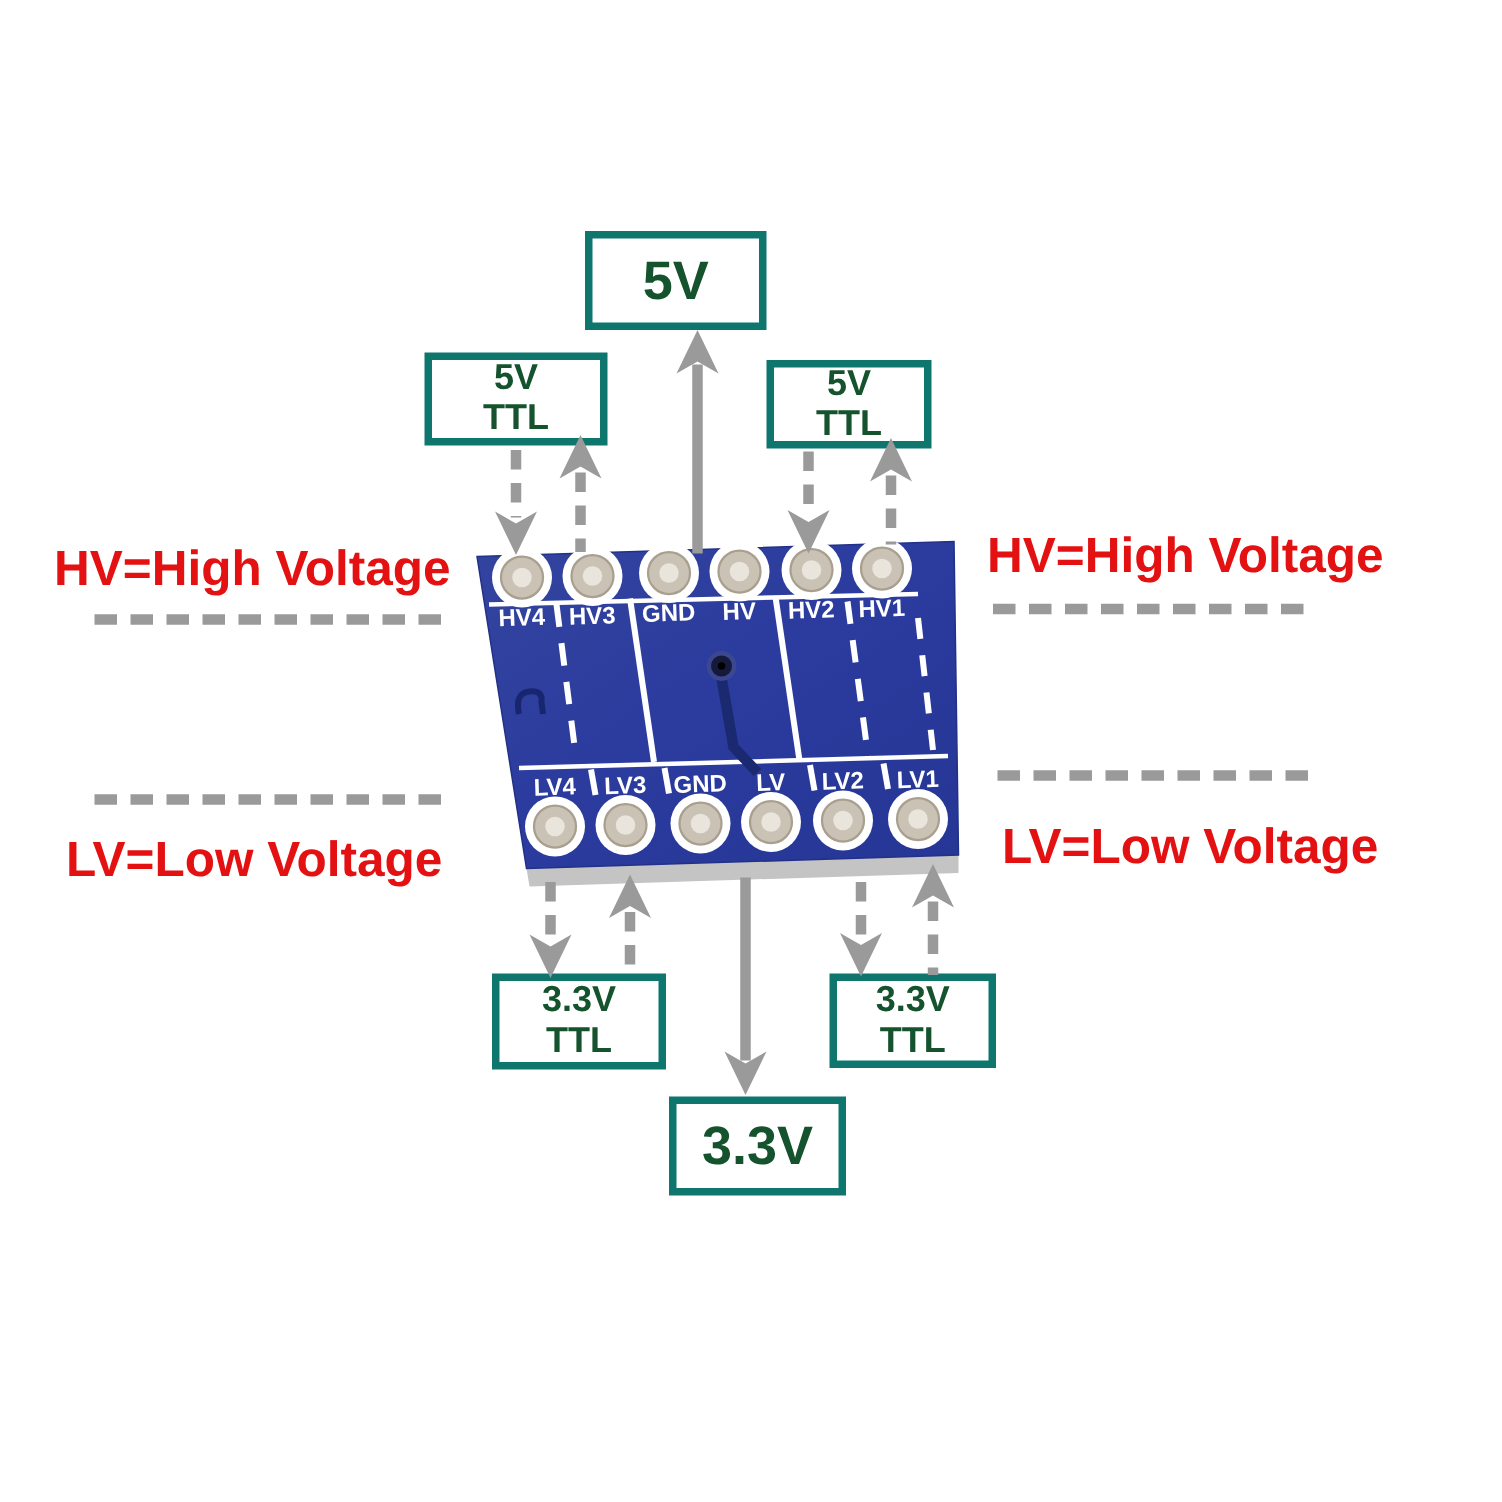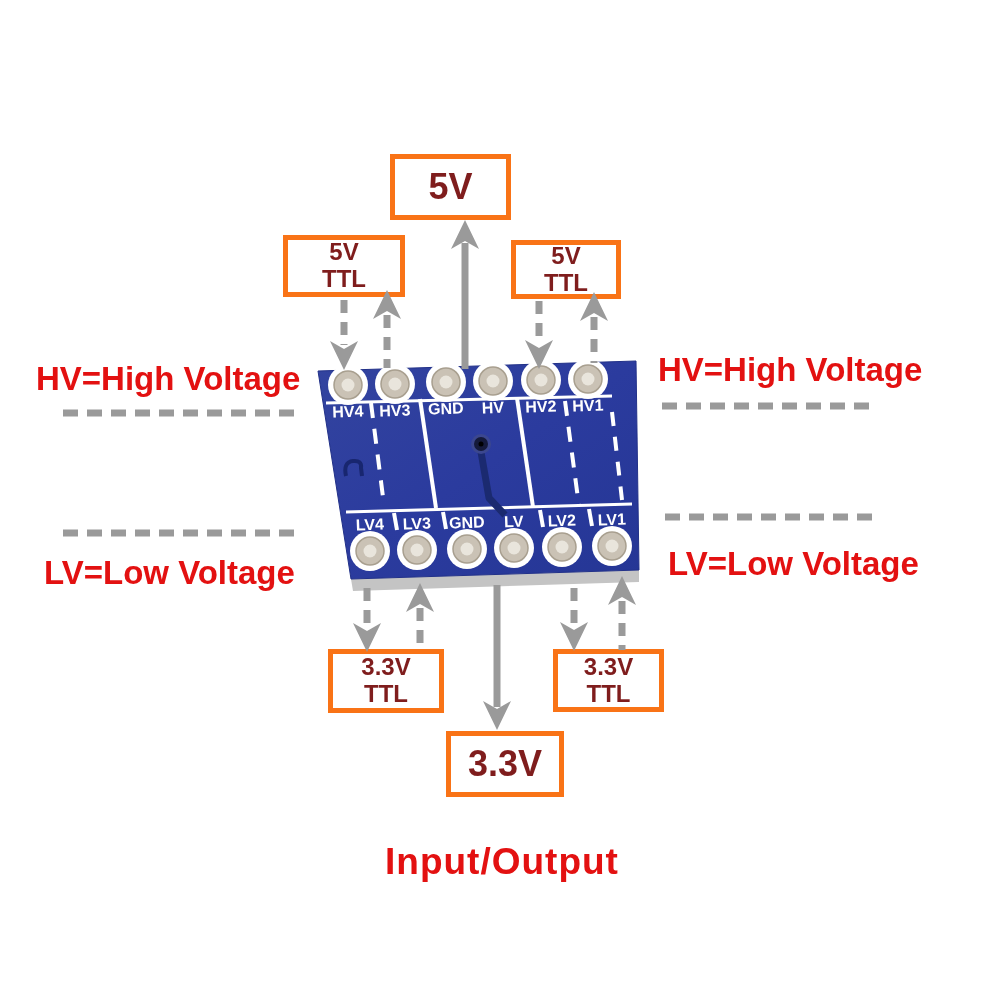--- a/index.html
+++ b/index.html
@@ -1,23 +1,23 @@
 <!DOCTYPE html>
 <html><head>
 <meta charset="utf-8">
 <style>
   html,body{margin:0;padding:0;background:#fff;}
   .canvas{
     position:relative;width:1001px;height:1001px;background:#ffffff;
     font-family:"Liberation Sans", sans-serif;overflow:hidden;
   }
   .gbox{
-    position:absolute;box-sizing:border-box;border:5px solid #f97316;background:#ffffff;
+    position:absolute;box-sizing:border-box;border:5px solid #0f766e;background:#ffffff;
     display:flex;flex-direction:column;align-items:center;justify-content:center;
-    color:#7f1d1d;font-weight:bold;text-align:center;z-index:1;line-height:1.12;
+    color:#14532d;font-weight:bold;text-align:center;z-index:1;line-height:1.12;
   }
   .gbox .ln{display:block;}
   .supply{font-size:36px;}
   .ttl{font-size:24px;}
   .redlabel{
     position:absolute;color:#e31111;font-weight:bold;font-size:33px;white-space:nowrap;z-index:3;
   }
   .iolabel{font-size:37px;letter-spacing:1px;}
   svg.overlay{position:absolute;left:0;top:0;z-index:2;pointer-events:none;}
   .pinlabel{font:bold 16px "Liberation Sans", sans-serif;fill:#ffffff;text-anchor:middle;}
@@ -230,15 +230,14 @@
       <line x1="662" y1="406" x2="877" y2="406"></line>
       <line x1="63" y1="533" x2="298" y2="533"></line>
       <line x1="665" y1="517" x2="878" y2="517"></line>
     </g>
   </svg>
 
   <div class="redlabel" style="left:36px;top:360px;">HV=High Voltage</div>
   <div class="redlabel" style="left:658px;top:351px;">HV=High Voltage</div>
   <div class="redlabel" style="left:44px;top:554px;">LV=Low Voltage</div>
   <div class="redlabel" style="left:668px;top:545px;">LV=Low Voltage</div>
-  <div class="redlabel iolabel" style="left:385px;top:841px;">Input/Output</div>
 
 </div>
 
 </body></html>

